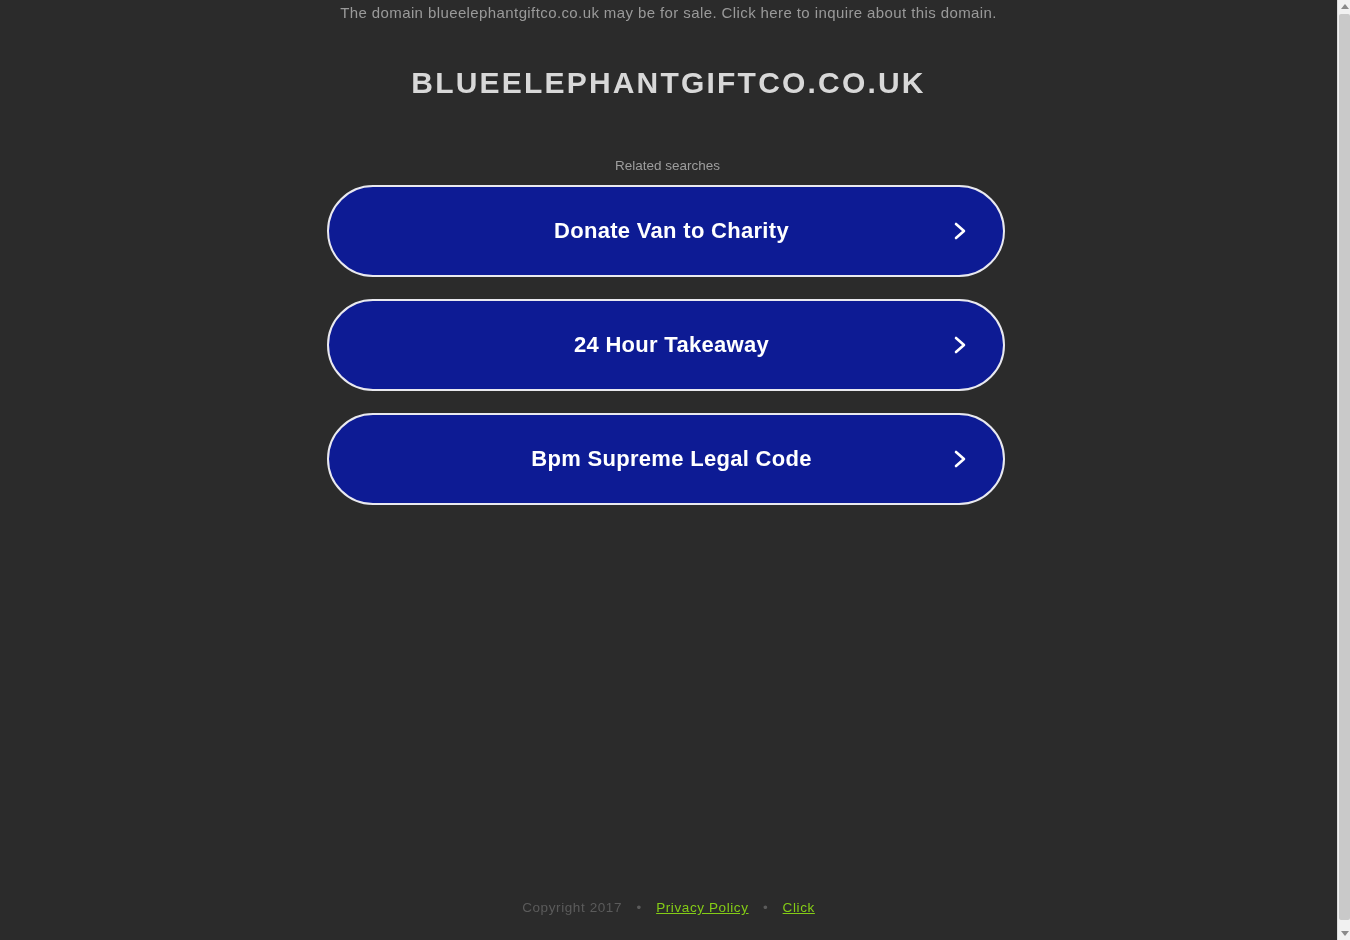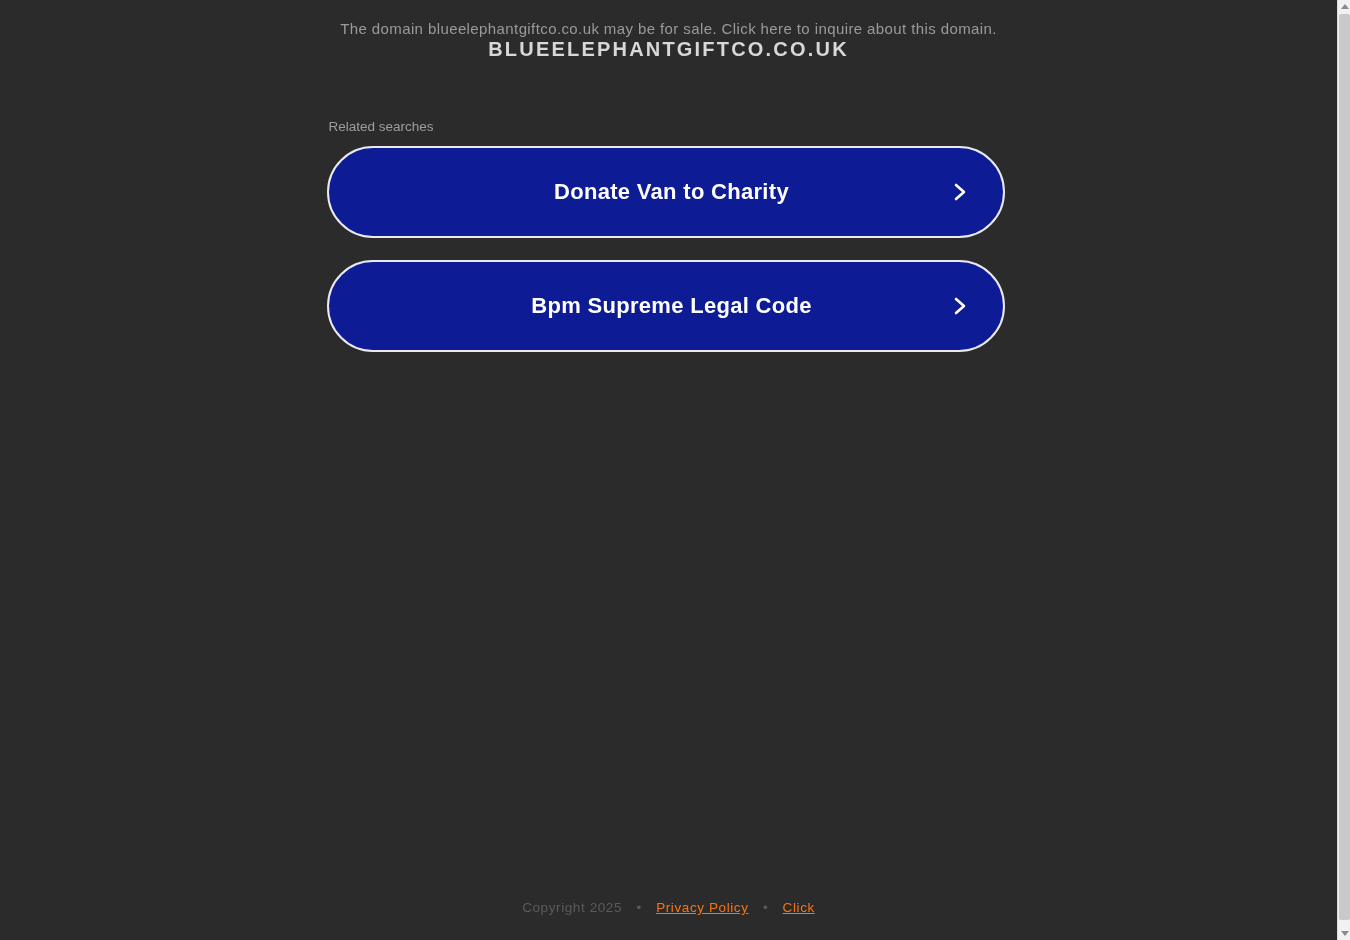--- a/index.html
+++ b/index.html
@@ -31,40 +31,42 @@
     overflow: hidden;
   }
 
   
   .notice {
     width: 100%;
     text-align: center;
     color: #9a9a9a;
     font-size: 15px;
     letter-spacing: 0.4px;
-    padding-top: 20px;
+    padding-top: 4px;
     line-height: 18px;
     font-family: "Liberation Sans", sans-serif;
   }
 
   .domain-title {
+    margin-top: 44px;
     text-align: center;
     color: #d8d8d8;
-    font-size: 20px;
+    font-size: 30px;
     font-weight: bold;
     letter-spacing: 2.2px;
     font-family: "Liberation Sans", sans-serif;
   }
 
   .searches-block {
     width: 680px;
     margin: 0 auto;
     margin-top: 58px;
     position: relative;
     left: -2px;
+    text-align: center;
   }
 
   .related-label {
     color: #9e9e9e;
     font-size: 13.5px;
     margin-left: 2px;
     margin-bottom: 12px;
     font-family: "Liberation Sans", sans-serif;
   }
 
@@ -120,21 +122,21 @@
     font-size: 13.5px;
     letter-spacing: 0.6px;
     font-family: "Liberation Sans", sans-serif;
   }
   .footer .sep {
     display: inline-block;
     margin: 0 10px;
     color: #5b5b5b;
   }
   .footer a {
-    color: #f97316;
+    color: #84cc16;
     text-decoration: underline;
     text-align: center;
   }
 
   
   .scrollbar {
     position: absolute;
     right: 0;
     top: 0;
     width: 13px;
@@ -194,33 +196,41 @@
 
       <a class="search-card">
         <span class="card-text">Donate Van to Charity</span>
         <span class="chev">
           <svg width="18" height="18" viewBox="0 0 18 18">
             <polyline points="5,2 13,9 5,16" fill="none" stroke="#ffffff" stroke-width="2.6" stroke-linecap="round" stroke-linejoin="round"></polyline>
           </svg>
         </span>
       </a>
 
+      <a class="search-card">
+        <span class="card-text">24 Hour Takeaway</span>
+        <span class="chev">
+          <svg width="18" height="18" viewBox="0 0 18 18">
+            <polyline points="5,2 13,9 5,16" fill="none" stroke="#ffffff" stroke-width="2.6" stroke-linecap="round" stroke-linejoin="round"></polyline>
+          </svg>
+        </span>
+      </a>
 
       <a class="search-card">
         <span class="card-text">Bpm Supreme Legal Code</span>
         <span class="chev">
           <svg width="18" height="18" viewBox="0 0 18 18">
             <polyline points="5,2 13,9 5,16" fill="none" stroke="#ffffff" stroke-width="2.6" stroke-linecap="round" stroke-linejoin="round"></polyline>
           </svg>
         </span>
       </a>
     </div>
 
     <div class="footer">
-      <span>Copyright 2025</span>
+      <span>Copyright 2017</span>
       <span class="sep">•</span>
       <a>Privacy Policy</a>
       <span class="sep">•</span>
       <a>Click</a>
     </div>
 
   </div>
 
   <div class="scrollbar">
     <div class="scroll-arrow up">

